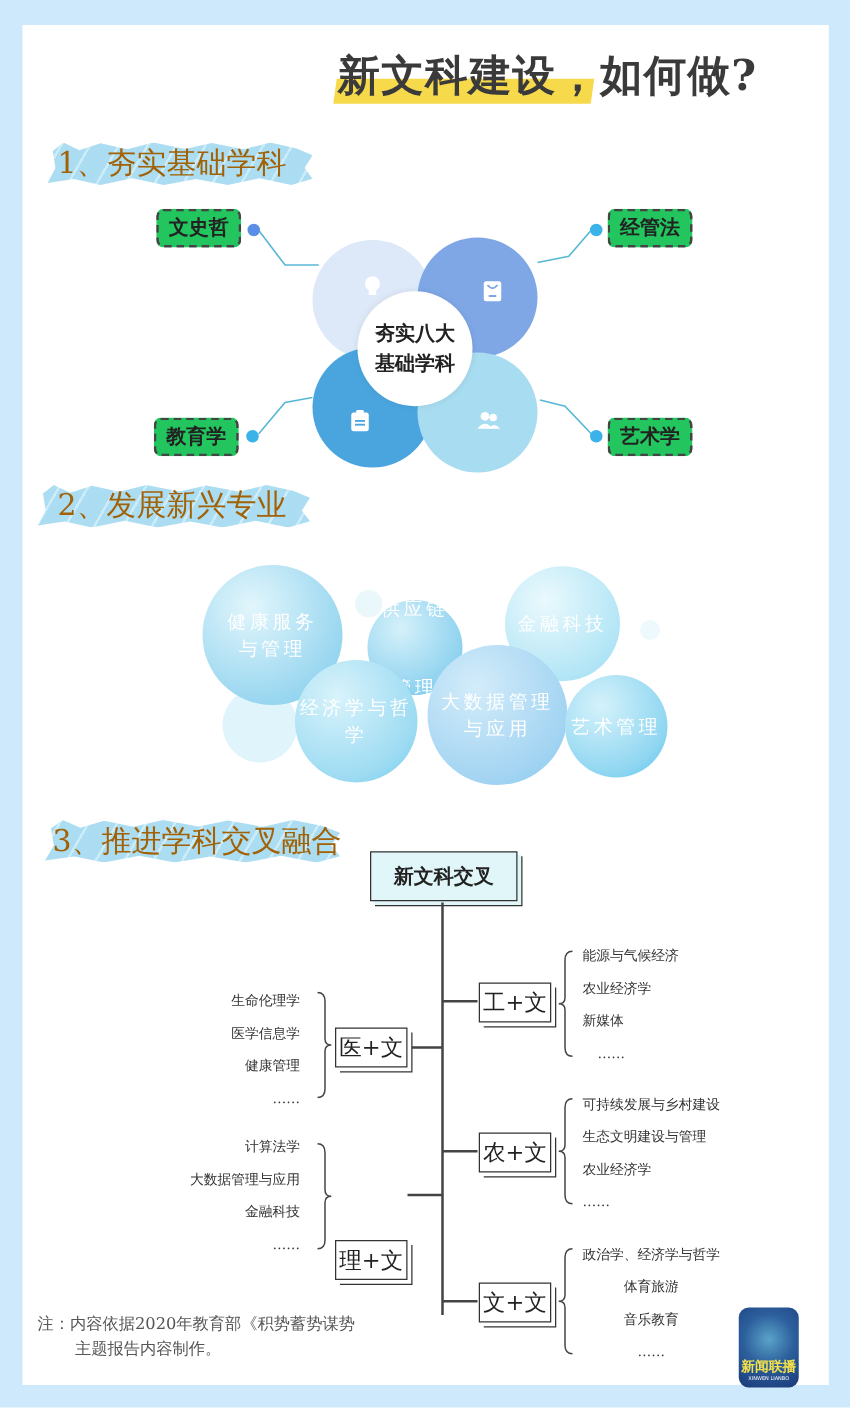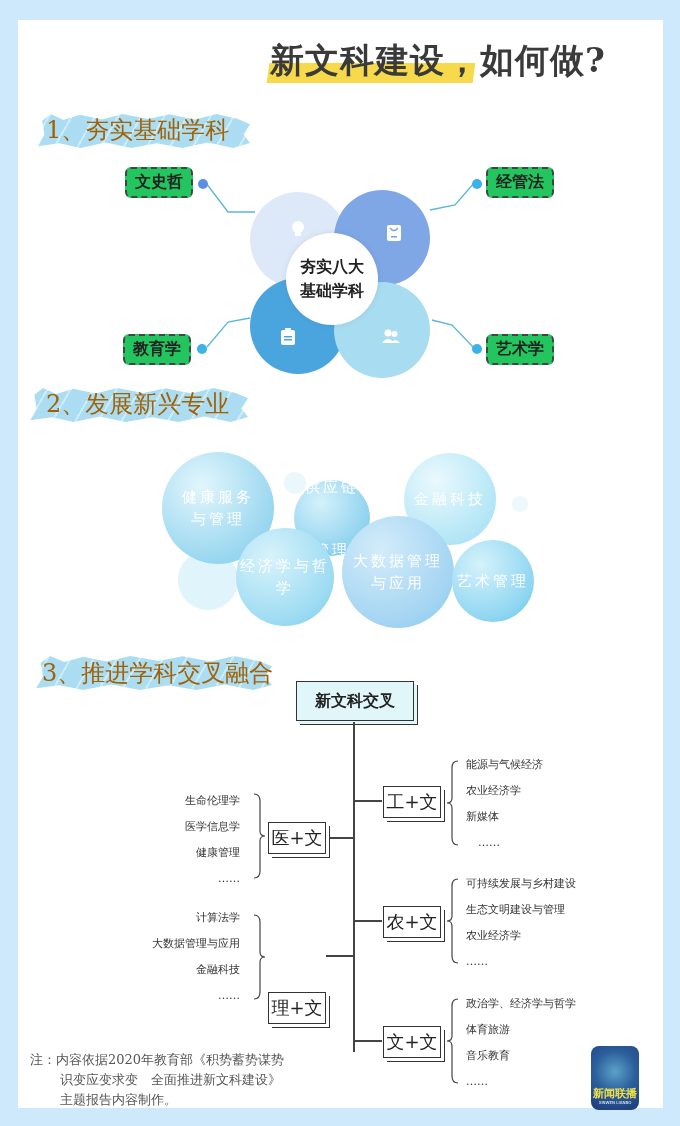--- a/index.html
+++ b/index.html
@@ -173,29 +173,28 @@
   <div>可持续发展与乡村建设</div>
   <div>生态文明建设与管理</div>
   <div>农业经济学</div>
   <div>……</div>
 </div>
 
 <div class="box" style="left:383px;top:1026px;width:56px;height:30px;">文+文</div>
 <svg class="abs" style="left:446px;top:998px;" width="14" height="86">
     <path d="M12 1 Q6 1 6 8 L6 38 Q6 43 1 43 Q6 43 6 48 L6 78 Q6 85 12 85" fill="none" stroke="#444" stroke-width="1.2"></path>
   </svg>
-<div class="list" style="left:466px;top:991px;">
+<div class="list" style="left:466px;top:991px;text-align:center;">
   <div>政治学、经济学与哲学</div>
   <div>体育旅游</div>
   <div>音乐教育</div>
   <div>……</div>
 </div>
 
 <div class="note">
   <div>注：内容依据2020年教育部《积势蓄势谋势</div>
-  <div style="padding-left:30px;">识变应变求变　全面推进新文科建设》</div>
   <div style="padding-left:30px;">主题报告内容制作。</div>
 </div>
 
 <div class="logo">
   <span class="cn">新闻联播</span>
   <span class="en">XINWEN LIANBO</span>
 </div>
 
 </body></html>

